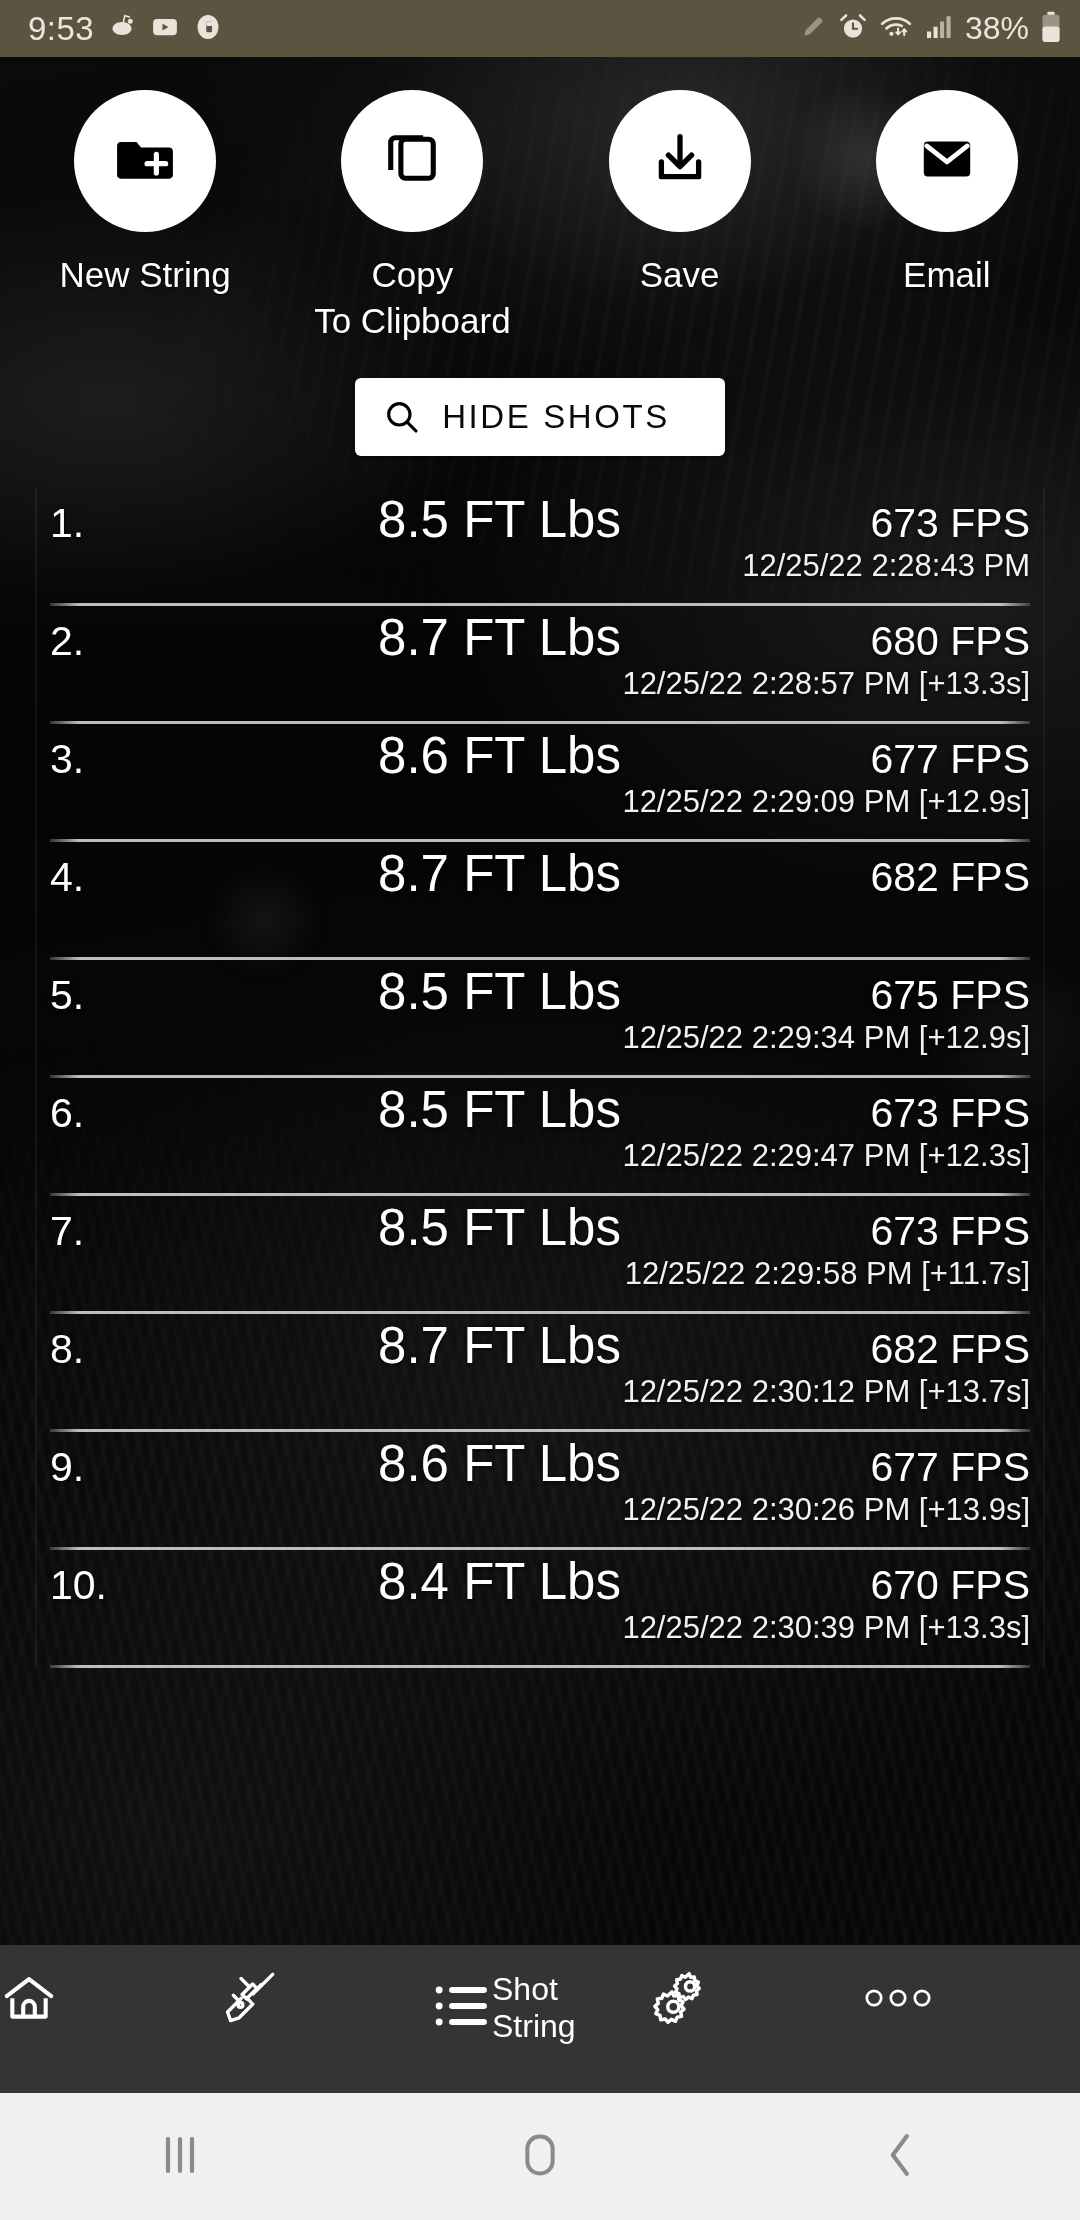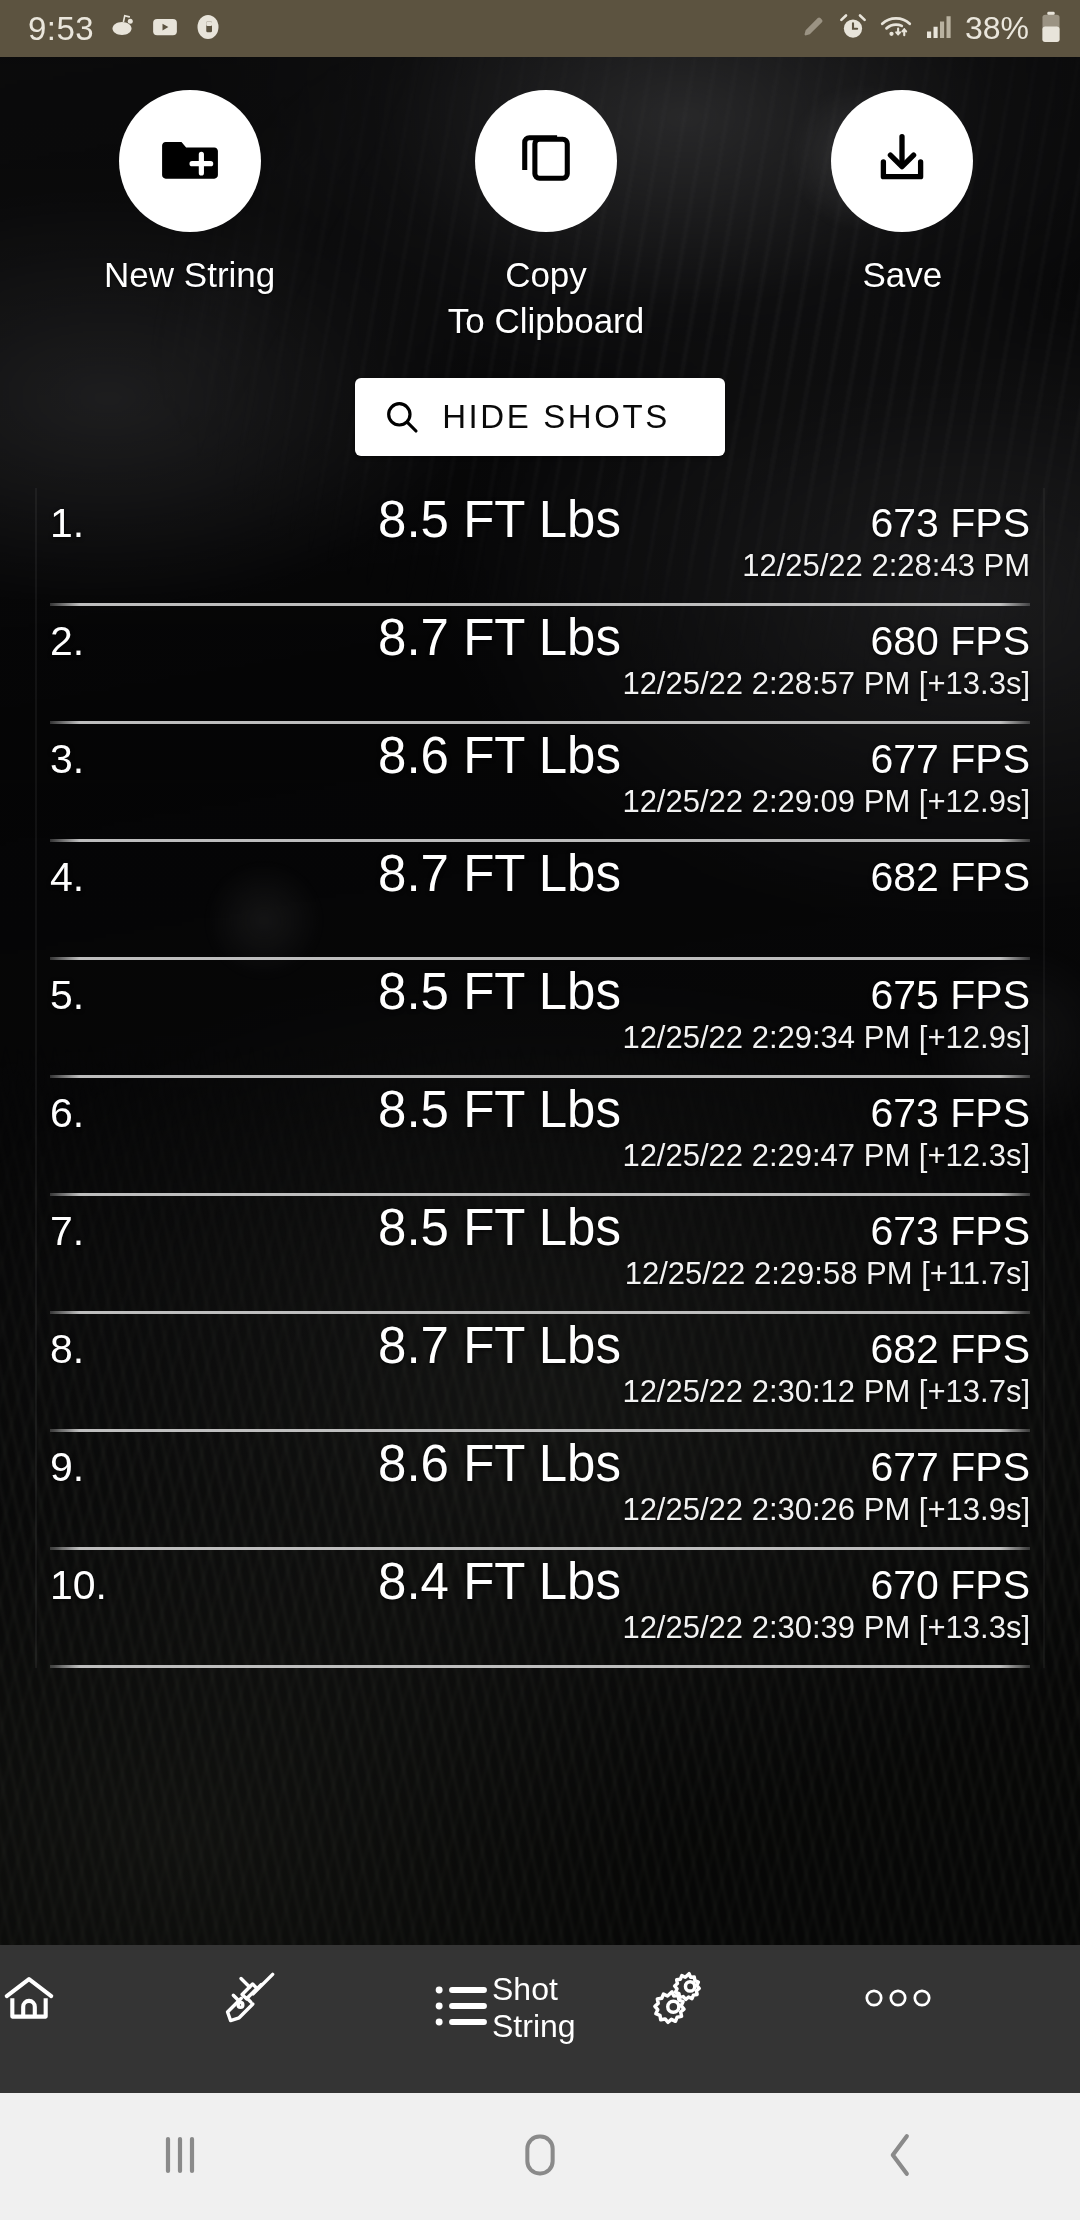--- a/index.html
+++ b/index.html
@@ -266,20 +266,31 @@
             <svg width="58" height="58" viewBox="0 0 24 24">
               <path d="M12 2.8v11.6" stroke="#000" stroke-width="2.2" stroke-linecap="round"></path>
               <path d="M7.2 10.4 12 15.2l4.8-4.8" stroke="#000" stroke-width="2.2" fill="none" stroke-linecap="round" stroke-linejoin="round"></path>
               <path d="M4.3 13.2v6.1h15.4v-6.1" stroke="#000" stroke-width="2.2" fill="none" stroke-linecap="round" stroke-linejoin="round"></path>
             </svg>
           </span>
         </div>
         <div class="alabel">Save</div>
       </div>
 
+      <div class="action">
+        <div class="circle">
+          <span>
+            <svg width="58" height="58" viewBox="0 0 24 24">
+              <rect x="2.4" y="4.8" width="19.2" height="14.4" rx="1.6" fill="#000"></rect>
+              <path d="M3.6 6.6 12 13.2l8.4-6.6" stroke="#fff" stroke-width="2" fill="none" stroke-linecap="round" stroke-linejoin="round"></path>
+            </svg>
+          </span>
+        </div>
+        <div class="alabel">Email</div>
+      </div>
 
     </div>
 
     <div id="hidewrap">
       <button id="hideshots">
         <span class="mag">
           <svg width="40" height="40" viewBox="0 0 24 24">
             <circle cx="10.4" cy="10.4" r="6.4" stroke="#000" stroke-width="1.9" fill="none"></circle>
             <path d="M15.1 15.1 20.4 20.4" stroke="#000" stroke-width="1.9" stroke-linecap="round"></path>
           </svg>

